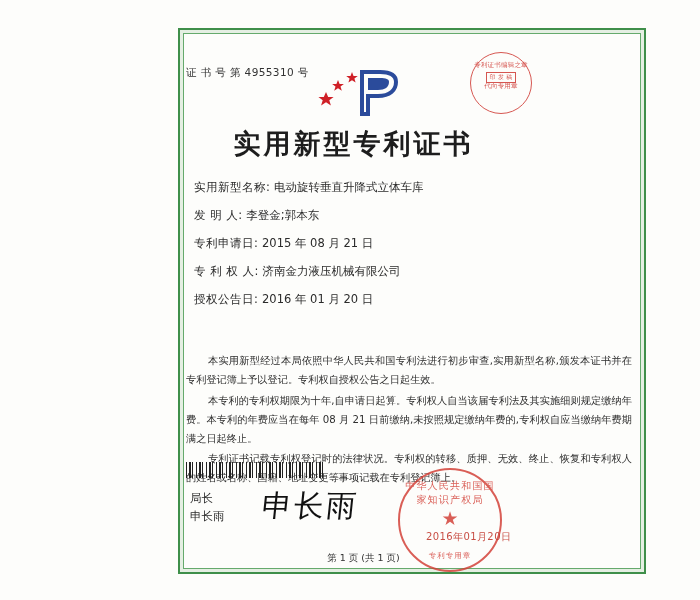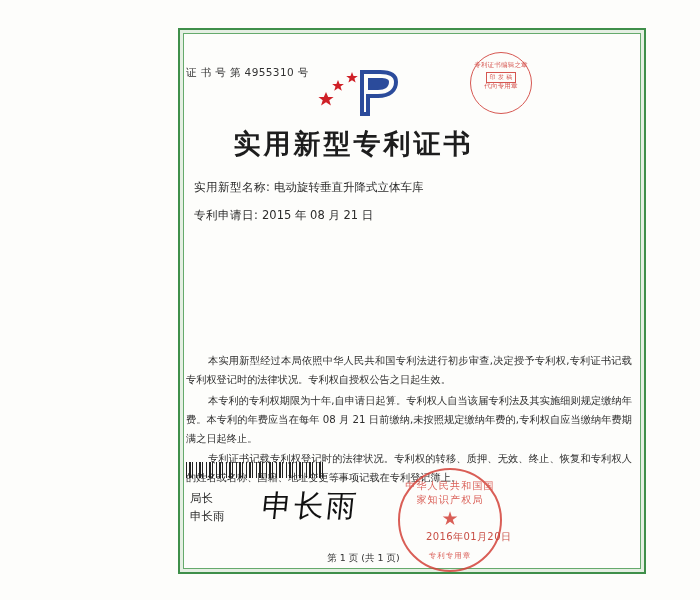--- a/index.html
+++ b/index.html
@@ -262,27 +262,39 @@
   </div>
 
   <div class="title">实用新型专利证书</div>
 
   <div class="fields">
     <div class="field-row">
       <span class="field-label spaced">实用新型名称:</span>
       <span class="field-value">电动旋转垂直升降式立体车库</span>
     </div>
     <div class="field-row">
+      <span class="field-label spaced">发  明  人:</span>
+      <span class="field-value">李登金;郭本东</span>
+    </div>
+    <div class="field-row">
       <span class="field-label spaced">专利申请日:</span>
       <span class="field-value">2015 年 08 月 21 日</span>
     </div>
+    <div class="field-row">
+      <span class="field-label spaced">专  利  权  人:</span>
+      <span class="field-value">济南金力液压机械有限公司</span>
+    </div>
+    <div class="field-row">
+      <span class="field-label spaced">授权公告日:</span>
+      <span class="field-value">2016 年 01 月 20 日</span>
+    </div>
   </div>
 
   <div class="body-text">
-    <p>本实用新型经过本局依照中华人民共和国专利法进行初步审查,决定授予专利权,专利证书记载专利权登记时的法律状况。专利权自授权公告之日起生效。</p>
+    <p>本实用新型经过本局依照中华人民共和国专利法进行初步审查,实用新型名称,颁发本证书并在专利登记簿上予以登记。专利权自授权公告之日起生效。</p>
     <p>本专利的专利权期限为十年,自申请日起算。专利权人自当该届专利法及其实施细则规定缴纳年费。本专利的年费应当在每年 08 月 21 日前缴纳,未按照规定缴纳年费的,专利权自应当缴纳年费期满之日起终止。</p>
     <p>专利证书记载专利权登记时的法律状况。专利权的转移、质押、无效、终止、恢复和专利权人的姓名或名称、国籍、地址变更等事项记载在专利登记簿上。</p>
   </div>
 
   <div class="barcode"></div>
 
   <div class="signer">
     <div>局长</div>
     <div>申长雨</div>
   </div>

